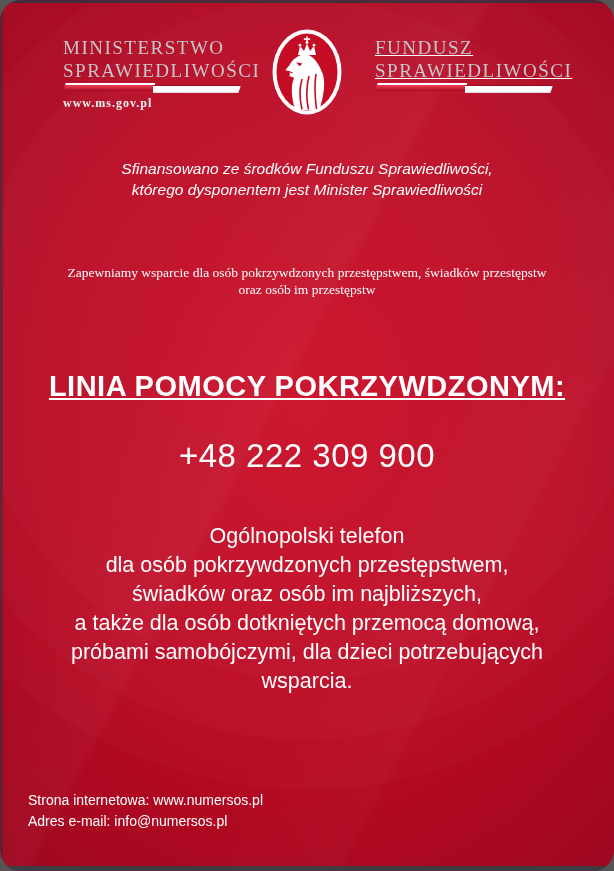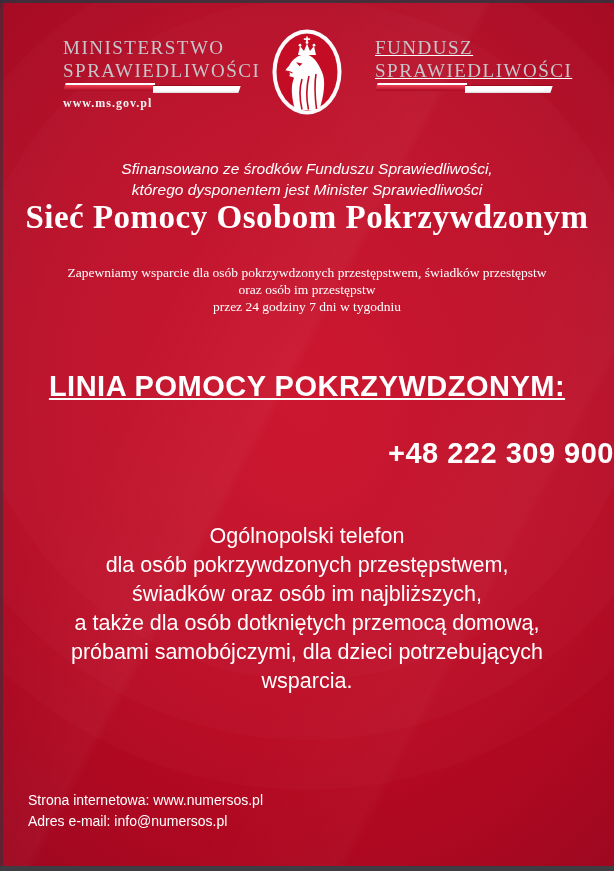--- a/index.html
+++ b/index.html
@@ -6,20 +6,21 @@
   .poster{
     position:relative;
     width:614px;height:871px;
     margin:0 auto;
     overflow:hidden;
     background:
       radial-gradient(ellipse 620px 760px at 50% 46%,
         #c90b23 0%, #bb0922 42%, #a60821 70%, #930720 90%, #8a0720 100%);
     font-family:"Liberation Sans", sans-serif;
     color:#ffffff;
+    border-radius:21px;
   }
   
   .glow{position:absolute;border-radius:50%;background:rgba(255,255,255,0.018);pointer-events:none;}
   .glow.c1{width:680px;height:680px;left:-33px;top:0;}
   .glow.c2{width:800px;height:800px;left:-93px;top:-60px;}
   .glow.c3{width:900px;height:900px;left:-143px;top:-110px;}
   .sheen{position:absolute;inset:0;pointer-events:none;
     background:linear-gradient(118deg,
       rgba(255,255,255,0) 30%, rgba(255,255,255,0.030) 45%, rgba(255,255,255,0) 46%,
       rgba(255,255,255,0) 60%, rgba(255,255,255,0.025) 74%, rgba(255,255,255,0) 75%);}
@@ -51,21 +52,21 @@
   .emblem{position:absolute;left:272px;top:29px;width:70px;height:86px;}
 
   
   .center{left:0;right:0;text-align:center;position:absolute;}
   .funding-note{top:123px;font-style:italic;font-size:15.5px;line-height:21px;margin-top:35px;}
   .title{top:196px;font-family:"Liberation Serif", serif;font-weight:bold;
     font-size:33px;line-height:42px;letter-spacing:0.5px;}
   .subtitle{top:264px;font-family:"Liberation Serif", serif;
     font-size:13.5px;line-height:17px;}
   .helpline-heading{top:370px;font-weight:bold;font-size:29px;letter-spacing:0.5px;text-decoration:underline;}
-  .helpline-phone{top:437px;font-weight:bold;font-size:29px;letter-spacing:0.5px;text-align:right;}
+  .helpline-phone{top:437px;font-weight:normal;font-size:33px;letter-spacing:0.5px;}
   .description{top:522px;font-size:21.5px;line-height:29px;}
   .contact{position:absolute;left:28px;top:790px;text-align:left;
     font-size:14px;line-height:21px;}
 </style>
 </head>
 <body>
 
 <div class="poster">
 
   <div class="glow c3"></div>
@@ -124,26 +125,24 @@
   <div class="ribbon rib-right">
     <span class="rb-a"></span>
       <span class="rb-b"></span>
   </div>
 
   <div class="center funding-note">
     <div>Sfinansowano ze środków Funduszu Sprawiedliwości,</div>
     <div>którego dysponentem jest Minister Sprawiedliwości</div>
   </div>
 
-  <div class="center title">Sieć Pomocy Osobom Pokrzywdzonym</div>
 
   <div class="center subtitle">
     <div>Zapewniamy wsparcie dla osób pokrzywdzonych przestępstwem, świadków przestępstw</div>
     <div>oraz osób im przestępstw</div>
-    <div>przez 24 godziny 7 dni w tygodniu</div>
   </div>
 
   <div class="center helpline-heading">LINIA POMOCY POKRZYWDZONYM:</div>
   <div class="center helpline-phone">+48 222 309 900</div>
 
   <div class="center description">
     <div>Ogólnopolski telefon</div>
     <div>dla osób pokrzywdzonych przestępstwem,</div>
     <div>świadków oraz osób im najbliższych,</div>
     <div>a także dla osób dotkniętych przemocą domową,</div>

